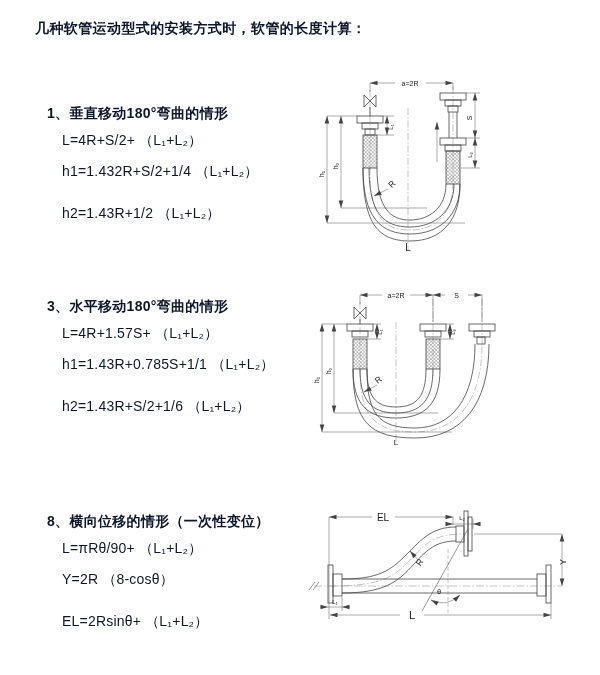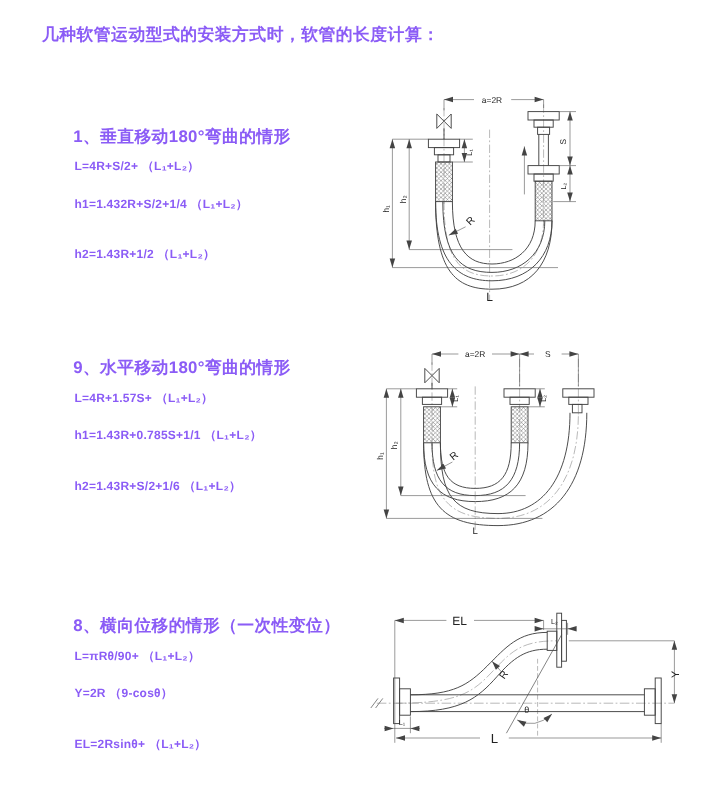--- a/index.html
+++ b/index.html
@@ -1,21 +1,21 @@
 <!DOCTYPE html>
 <html><head>
 <meta charset="utf-8">
 <style>
   html,body{margin:0;padding:0;background:#fff;}
   #page{position:relative;width:600px;height:675px;background:#fff;overflow:hidden;
-        font-family:"Liberation Sans","DejaVu Sans",sans-serif;color:#8b5cf6;}
+        font-family:"Liberation Sans","DejaVu Sans",sans-serif;color:#0f172a;}
   .title{position:absolute;left:35px;top:20px;font-size:14px;font-weight:700;letter-spacing:.4px;}
   .section{position:absolute;left:45px;width:270px;}
-  .heading{position:absolute;left:16px;top:0;margin:0;font-size:14px;font-weight:700;letter-spacing:.3px;white-space:nowrap;}
-  .formula{position:absolute;left:17px;margin:0;font-size:10px;font-weight:700;white-space:nowrap;letter-spacing:.2px;}
+  .heading{position:absolute;left:2px;top:0;margin:0;font-size:14px;font-weight:700;letter-spacing:.3px;white-space:nowrap;}
+  .formula{position:absolute;left:17px;margin:0;font-size:14px;font-weight:400;white-space:nowrap;letter-spacing:.2px;}
   .f0{top:27px}.f1{top:58px}.f2{top:100px}
   #sec1{top:105px}#sec2{top:298px}#sec3{top:513px}
   .diag{position:absolute;}
   #d1{left:315px;top:70px;width:272px;height:185px;}
   #d2{left:312px;top:282px;width:278px;height:185px;}
   #d3{left:300px;top:503px;width:290px;height:140px;}
   svg text{font-family:"Liberation Sans","DejaVu Sans",sans-serif;fill:#222;}
 </style>
 </head>
 <body>
@@ -102,21 +102,21 @@
       <text transform="translate(23,96) rotate(-90)" text-anchor="middle">h₂</text>
       <text transform="translate(78,57) rotate(-90)" text-anchor="middle" font-size="6">L₁</text>
       <text transform="translate(157,48) rotate(-90)" text-anchor="middle">S</text>
       <text transform="translate(157,85) rotate(-90)" text-anchor="middle" font-size="6">L₂</text>
       <text transform="translate(79,116) rotate(-45)" text-anchor="middle" font-size="8.5">R</text>
       <text x="93" y="181" text-anchor="middle" font-size="10">L</text>
     </g>
   </svg>
 
   <div class="section" id="sec2">
-    <p class="heading">9、水平移动180°弯曲的情形</p>
+    <p class="heading">3、水平移动180°弯曲的情形</p>
     <p class="formula f0">L=4R+1.57S+ （L₁+L₂）</p>
     <p class="formula f1">h1=1.43R+0.785S+1/1 （L₁+L₂）</p>
     <p class="formula f2">h2=1.43R+S/2+1/6 （L₁+L₂）</p>
   </div>
 
   <svg class="diag" id="d2" viewBox="0 0 278 185">
     <defs>
       <marker id="arr2" markerWidth="9" markerHeight="7" refX="8" refY="3" orient="auto-start-reverse" markerUnits="userSpaceOnUse">
         <path d="M0.5,0.7 L8,3 L0.5,5.3 Z" fill="#444"></path>
       </marker>
@@ -189,21 +189,21 @@
       <text transform="translate(70,50) rotate(-90)" text-anchor="middle" font-size="6">L₁</text>
       <text transform="translate(143,50) rotate(-90)" text-anchor="middle" font-size="6">L₂</text>
       <text transform="translate(68,100) rotate(-40)" text-anchor="middle" font-size="8.5">R</text>
       <text x="84" y="163" text-anchor="middle" font-size="8">L</text>
     </g>
   </svg>
 
   <div class="section" id="sec3">
     <p class="heading">8、横向位移的情形（一次性变位）</p>
     <p class="formula f0">L=πRθ/90+ （L₁+L₂）</p>
-    <p class="formula f1">Y=2R （9-cosθ）</p>
+    <p class="formula f1">Y=2R （8-cosθ）</p>
     <p class="formula f2">EL=2Rsinθ+ （L₁+L₂）</p>
   </div>
 
   <svg class="diag" id="d3" viewBox="0 0 290 140">
     <defs>
       <marker id="arr3" markerWidth="9" markerHeight="7" refX="8" refY="3" orient="auto-start-reverse" markerUnits="userSpaceOnUse">
         <path d="M0.5,0.7 L8,3 L0.5,5.3 Z" fill="#444"></path>
       </marker>
     </defs>
 

